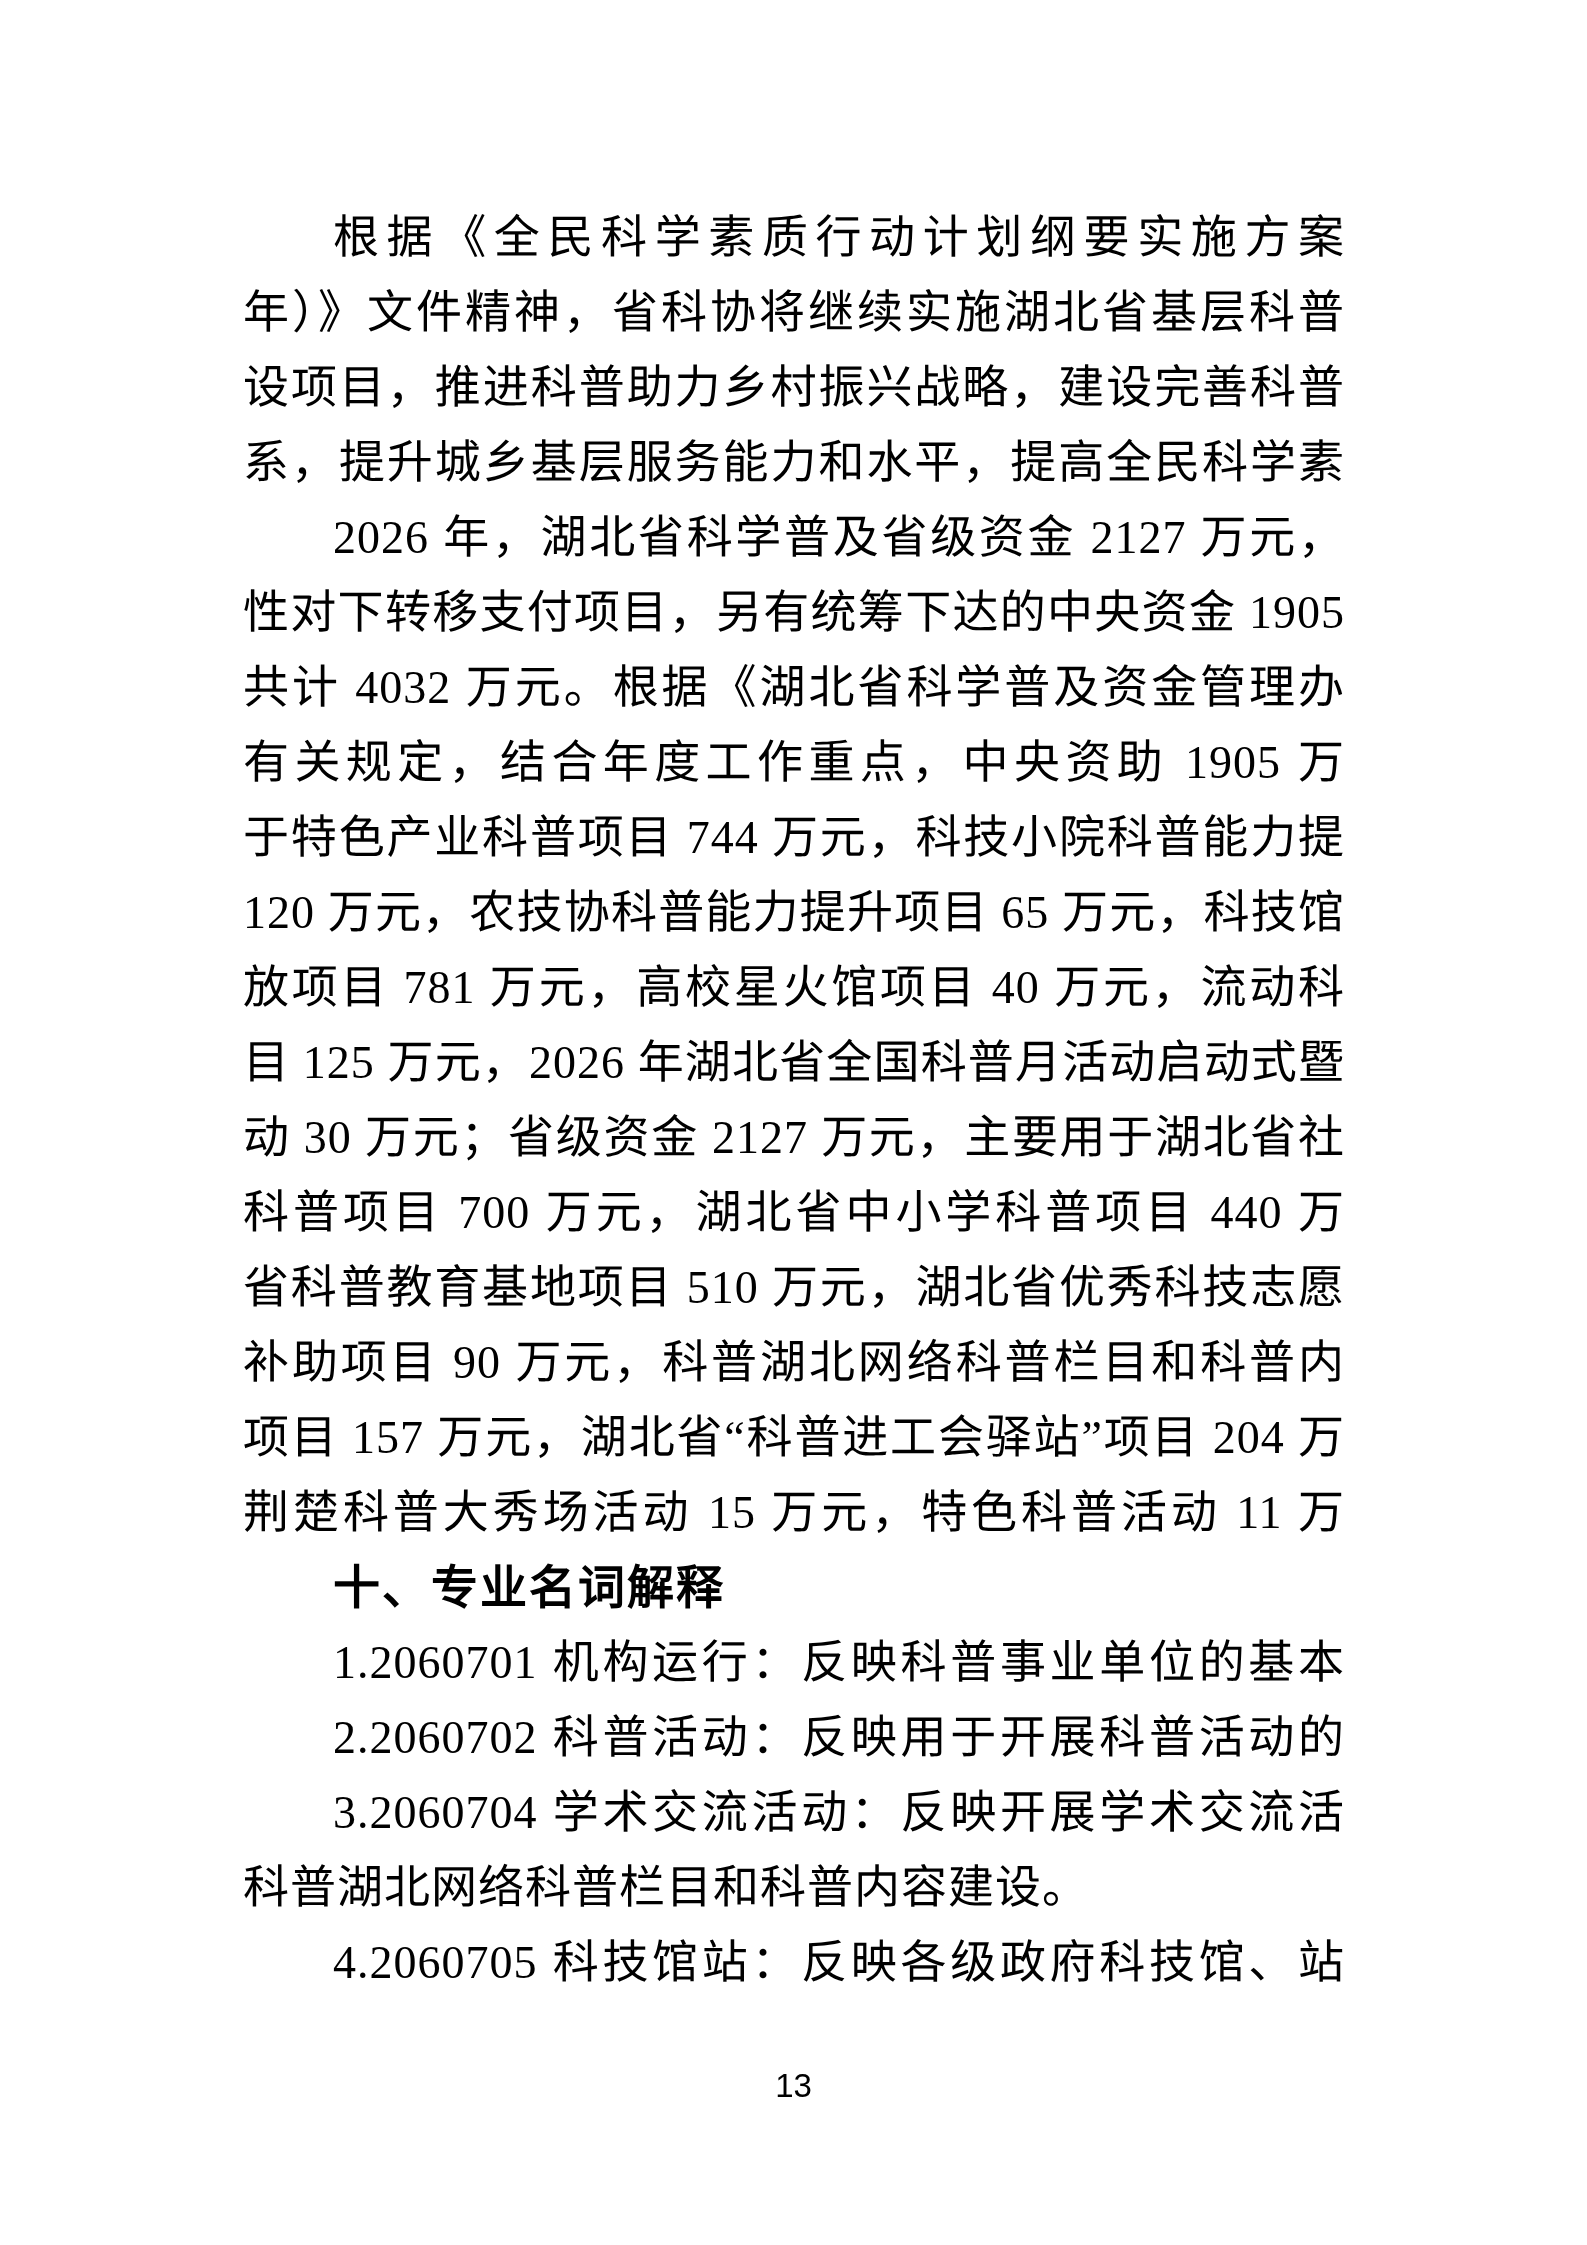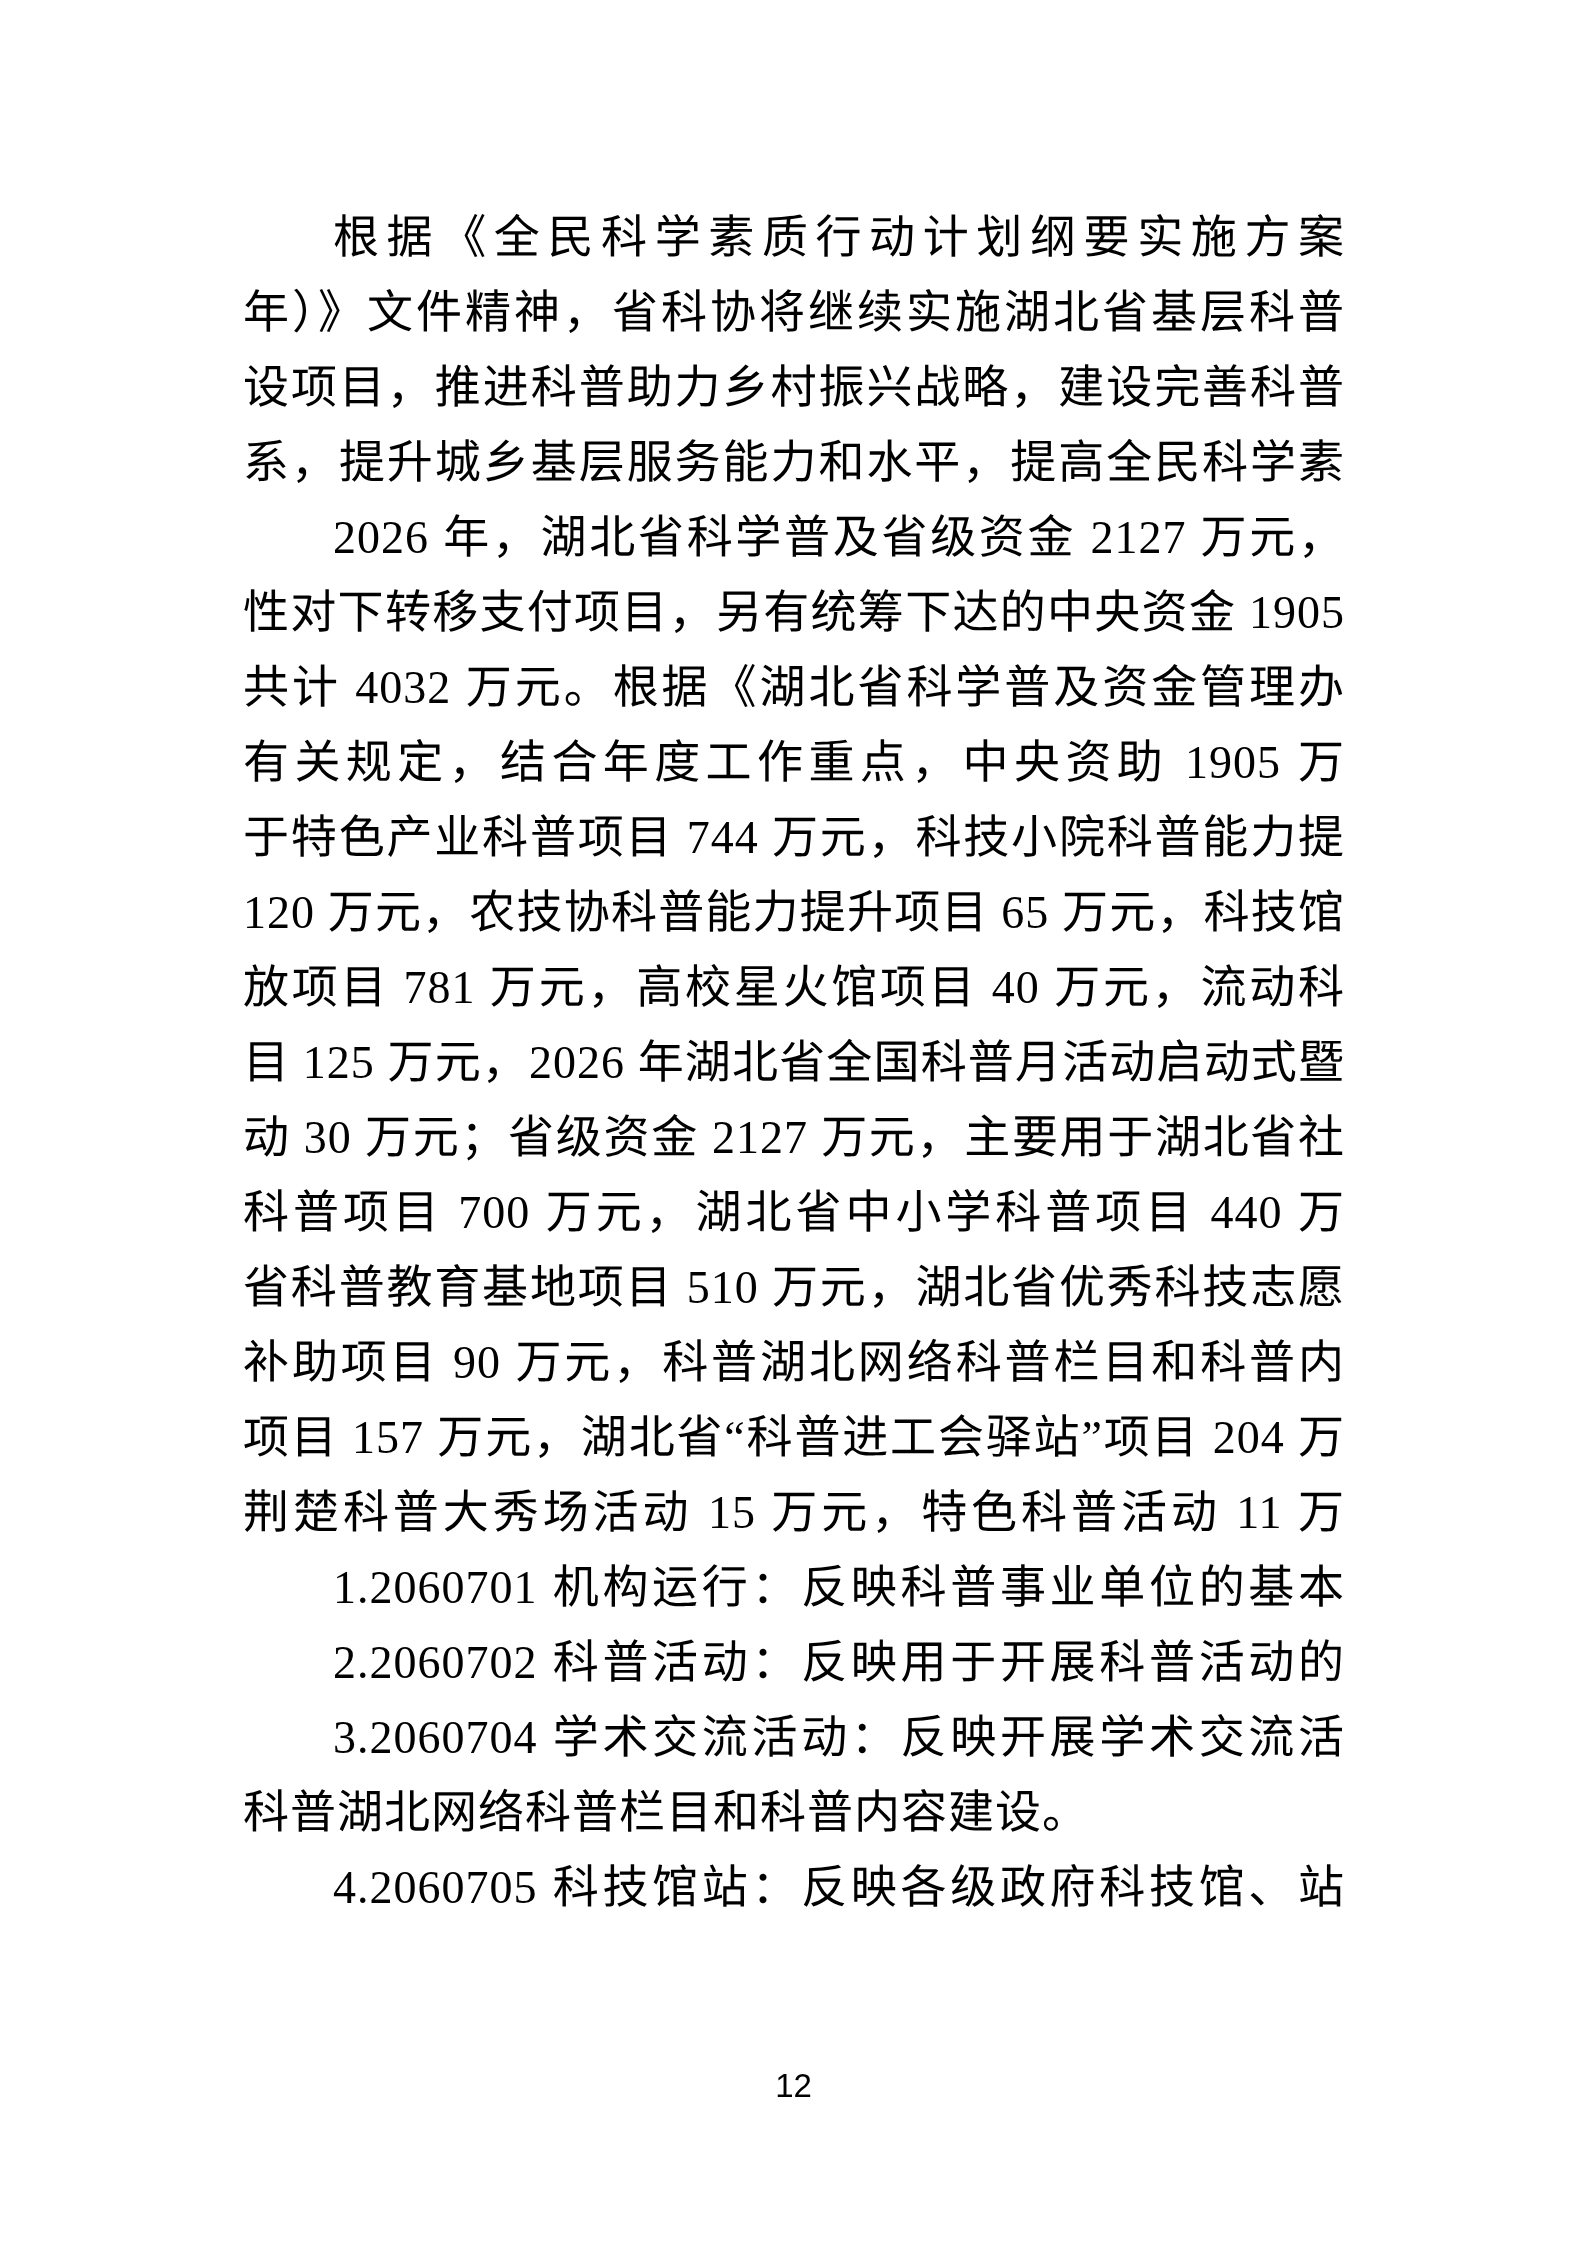--- a/index.html
+++ b/index.html
@@ -72,23 +72,24 @@
     <div class="line stretch">120 万元，农技协科普能力提升项目 65 万元，科技馆免费开</div>
     <div class="line stretch">放项目 781 万元，高校星火馆项目 40 万元，流动科技馆项</div>
     <div class="line stretch">目 125 万元，2026 年湖北省全国科普月活动启动式暨主场活</div>
     <div class="line stretch">动 30 万元；省级资金 2127 万元，主要用于湖北省社区（村）</div>
     <div class="line stretch">科普项目 700 万元，湖北省中小学科普项目 440 万元，湖北</div>
     <div class="line stretch">省科普教育基地项目 510 万元，湖北省优秀科技志愿服务队</div>
     <div class="line stretch">补助项目 90 万元，科普湖北网络科普栏目和科普内容建设</div>
     <div class="line stretch">项目 157 万元，湖北省“科普进工会驿站”项目 204 万元，</div>
     <div class="line">荆楚科普大秀场活动 15 万元，特色科普活动 11 万元。</div>
 
+    <div class="line indent heading">十、专业名词解释</div>
 
     <div class="line indent">1.2060701 机构运行：反映科普事业单位的基本支出。</div>
     <div class="line indent">2.2060702 科普活动：反映用于开展科普活动的支出。</div>
     <div class="line indent stretch">3.2060704 学术交流活动：反映开展学术交流活动、编</div>
     <div class="line">科普湖北网络科普栏目和科普内容建设。</div>
     <div class="line indent">4.2060705 科技馆站：反映各级政府科技馆、站的支出。</div>
 
   </div>
 
-  <div class="pagenum">12</div>
+  <div class="pagenum">13</div>
 </div>
 
 </body></html>

